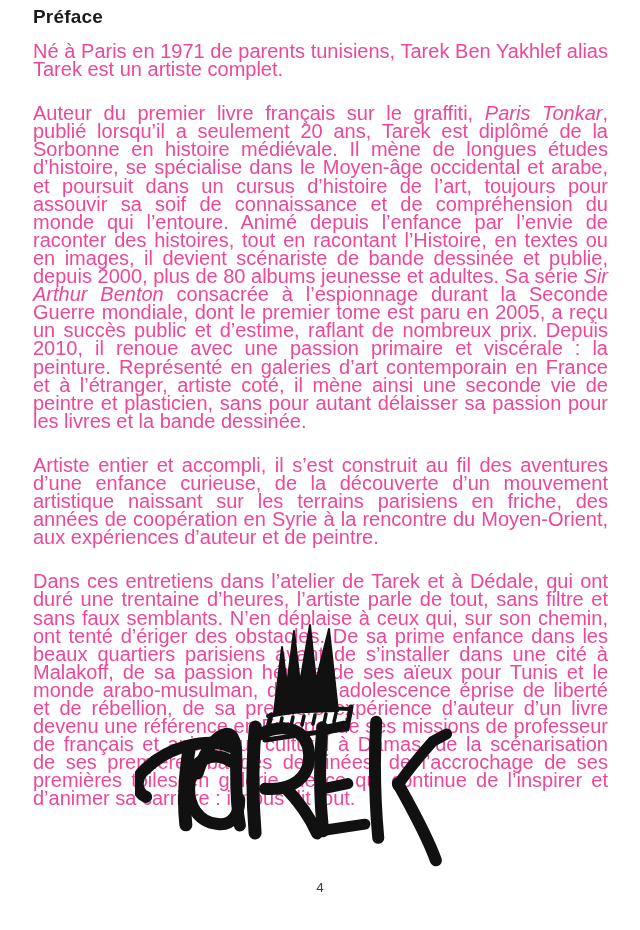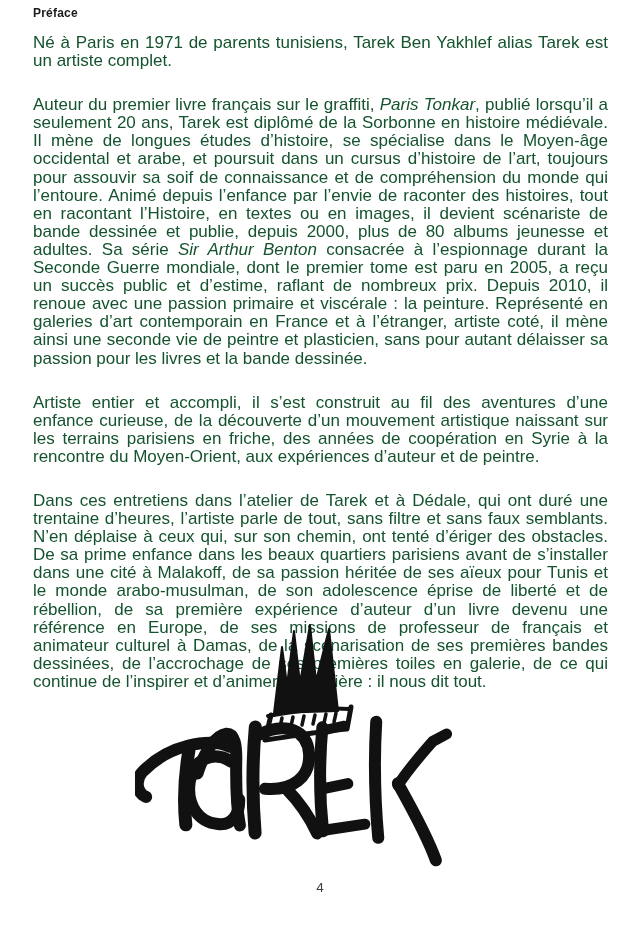--- a/index.html
+++ b/index.html
@@ -11,31 +11,31 @@
     font-family: "Liberation Sans", sans-serif;
     color: #303030;
   }
   .content {
     position: absolute;
     left: 33px; top: 6px;
     width: 575px;
   }
   .page-title {
     margin: 0;
-    font-size: 12px;
+    font-size: 19px;
     font-weight: 800;
     letter-spacing: 0.2px;
     color: #1b1b1b;
   }
   .paras p {
     margin: 26px 0 0 0;
-    font-size: 17px;
+    font-size: 20px;
     line-height: 18.1px;
     text-align: justify;
-    color: #14532d;
+    color: #ec4899;
     hyphens: auto;
     -webkit-hyphens: auto;
   }
   .paras p:first-child { margin-top: 14px; }
   .paras i { }
   .signature {
     position: absolute;
     left: 135px; top: 620px;
     width: 332px; height: 250px;
   }

